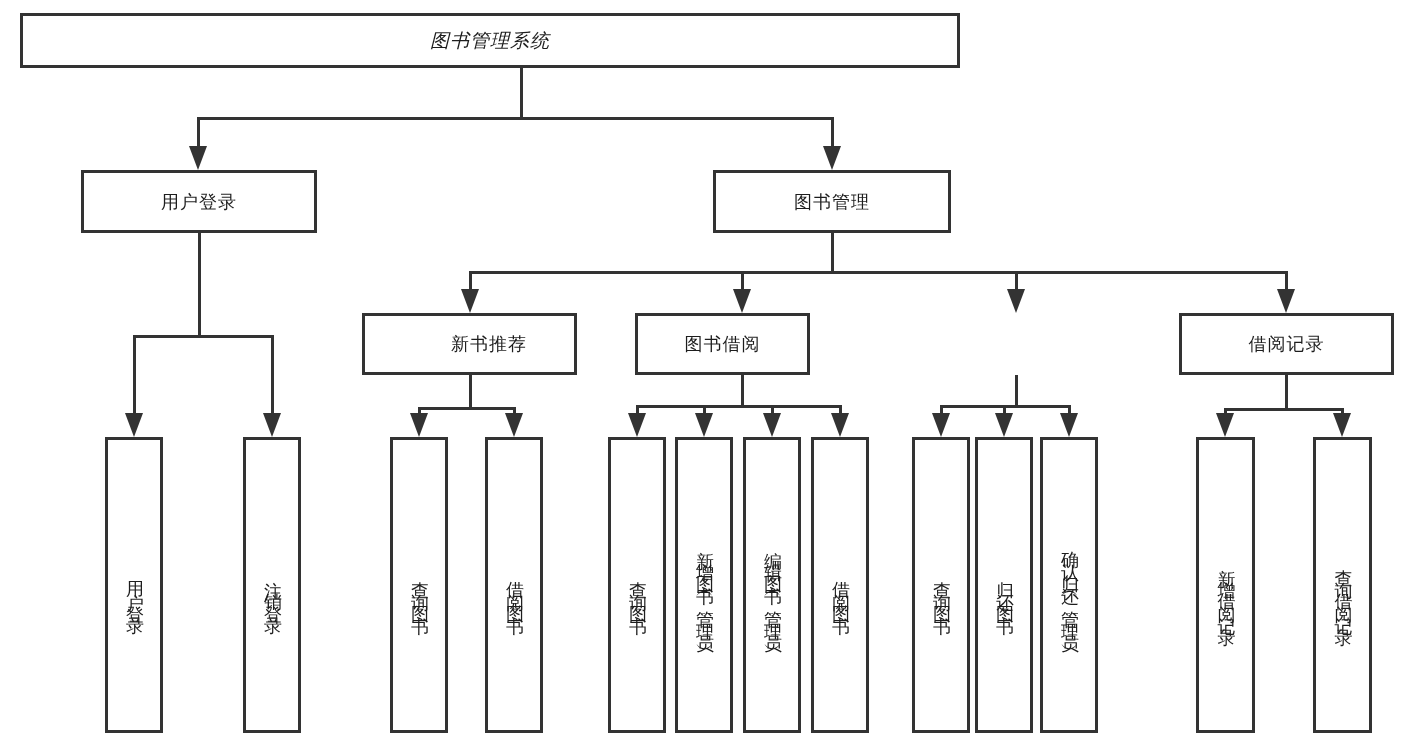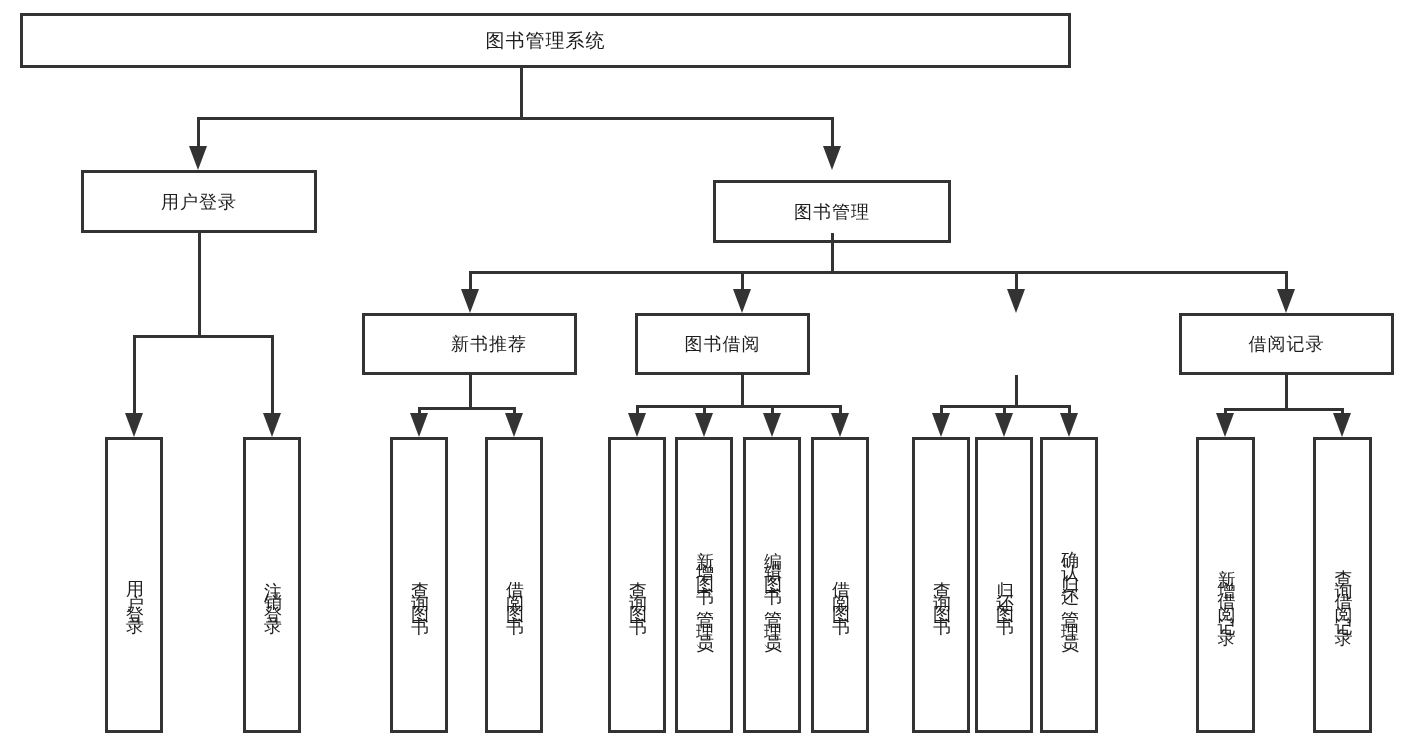--- a/index.html
+++ b/index.html
@@ -33,35 +33,35 @@
     font-size:20px; color:#a0a0a0; white-space:nowrap; letter-spacing:0.5px;
     text-shadow:0 1px 3px rgba(255,255,255,.95), 0 -1px 3px rgba(255,255,255,.95),
                 1px 0 3px rgba(255,255,255,.95), -1px 0 3px rgba(255,255,255,.95);
   }
 </style>
 </head>
 <body>
 
 <div class="stage">
 
-  <div class="box root" style="left:20px; top:13px; width:1051px; height:55px;">
+  <div class="box root" style="left:20px; top:13px; width:940px; height:55px;font-style:italic;">
     <span>图书管理系统</span>
   </div>
 
   <div class="vline" style="left:520px; top:68px; height:49px;"></div>
   <div class="hline" style="left:197px; top:117px; width:637px;"></div>
   <div class="vline" style="left:197px; top:117px; height:31px;"></div>
   <div class="arrow" style="left:189px; top:146px;"></div>
   <div class="vline" style="left:831px; top:117px; height:31px;"></div>
   <div class="arrow" style="left:823px; top:146px;"></div>
 
   <div class="box" style="left:81px; top:170px; width:236px; height:63px;">
     <span>用户登录</span>
   </div>
-  <div class="box" style="left:713px; top:180px; width:238px; height:63px;">
+  <div class="box" style="left:713px; top:170px; width:238px; height:63px;">
     <span>图书管理</span>
   </div>
 
   <div class="vline" style="left:198px; top:233px; height:102px;"></div>
   <div class="hline" style="left:133px; top:335px; width:141px;"></div>
   <div class="vline" style="left:133px; top:335px; height:83px;"></div>
   <div class="arrow" style="left:125px; top:413px;"></div>
   <div class="vline" style="left:271px; top:335px; height:83px;"></div>
   <div class="arrow" style="left:263px; top:413px;"></div>
 

